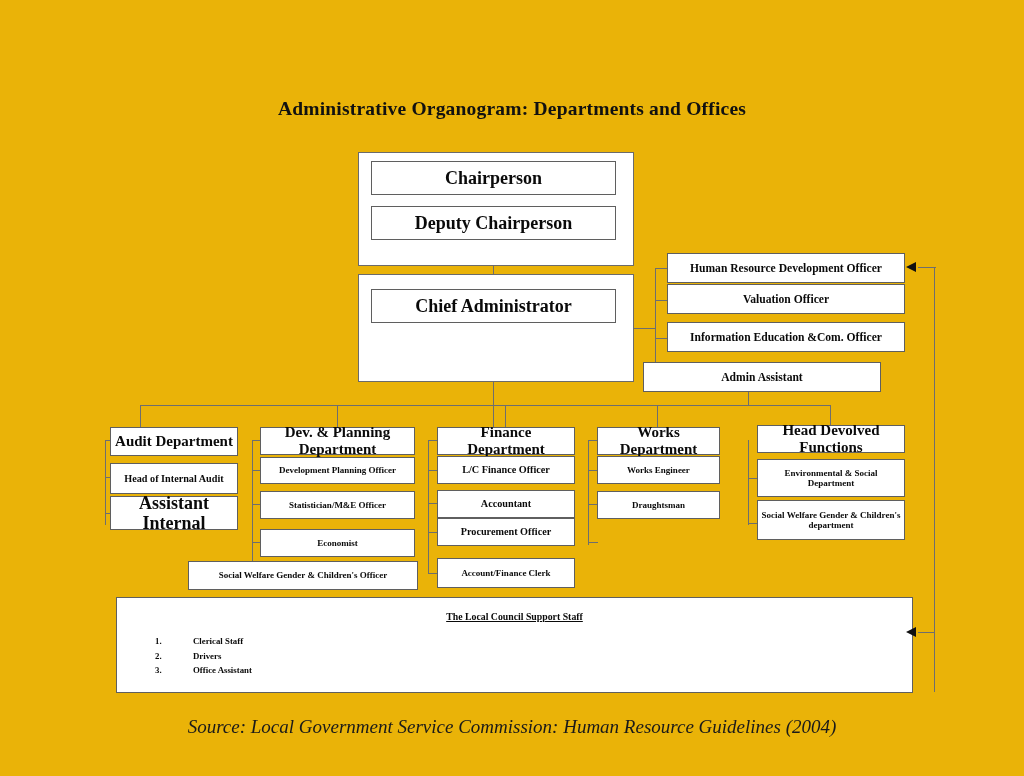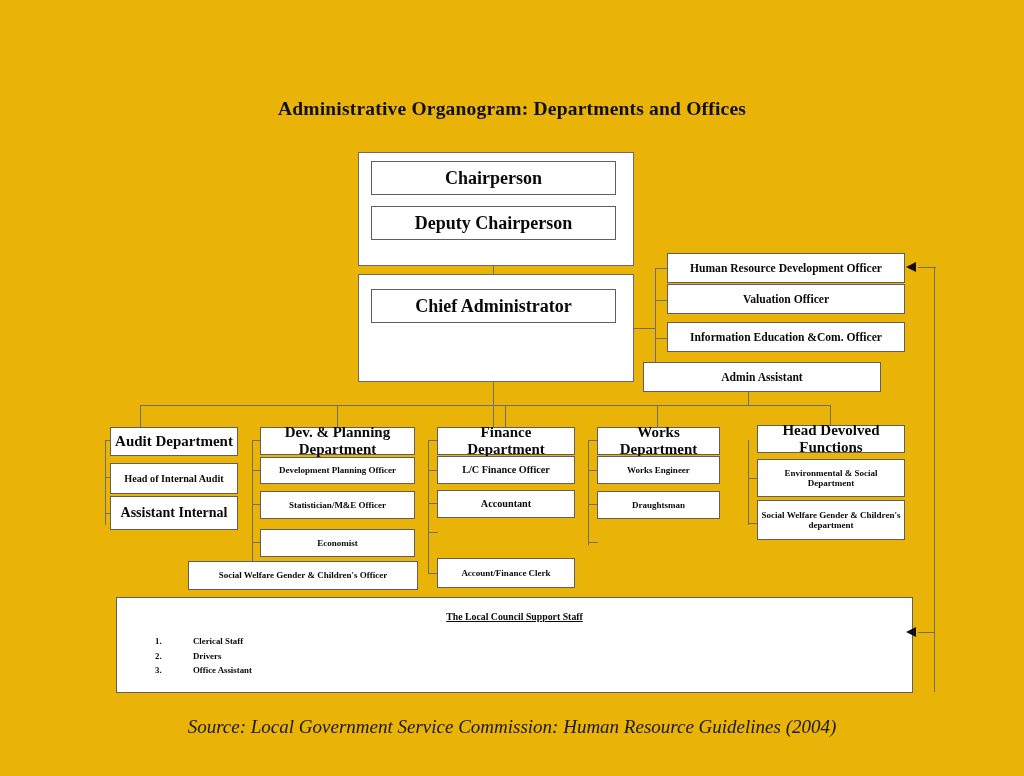--- a/index.html
+++ b/index.html
@@ -67,21 +67,21 @@
     border: 1.3px solid #6b6b6b;
     background: #ffffff;
     z-index: 2;
   }
 
   
   .fs-top   { font-size: 18px; }
   .fs-right { font-size: 11.6px; }
   .fs-dept  { font-size: 15px; }
   .fs-sub   { font-size: 9.0px; }
-  .fs-big   { font-size: 14px; }
+  .fs-big   { font-size: 18px; }
   .fs-mid   { font-size: 10.2px; }
 
   
   .ln {
     position: absolute;
     background: #6e6e6e;
     z-index: 1;
   }
   .h { height: 1.3px; }
   .v { width: 1.3px; }
@@ -213,20 +213,21 @@
   <div class="ln v" style="left:428px; top:440px; height:134px;"></div>
   <div class="ln h" style="left:428px; top:440px; width:10px;"></div>
   <div class="ln h" style="left:428px; top:470px; width:10px;"></div>
   <div class="ln h" style="left:428px; top:503px; width:10px;"></div>
   <div class="ln h" style="left:428px; top:532px; width:10px;"></div>
   <div class="ln h" style="left:428px; top:573px; width:10px;"></div>
 
   <div class="box fs-dept" style="left:437px; top:427px; width:138px; height:28px;">Finance Department</div>
   <div class="box fs-mid" style="left:437px; top:456px; width:138px; height:28px;">L/C Finance Officer</div>
   <div class="box fs-mid" style="left:437px; top:490px; width:138px; height:28px;">Accountant</div>
+  <div class="box fs-mid" style="left:437px; top:518px; width:138px; height:28px;">Procurement Officer</div>
   <div class="box fs-sub" style="left:437px; top:558px; width:138px; height:30px;">Account/Finance Clerk</div>
 
   <div class="ln v" style="left:588px; top:440px; height:105px;"></div>
   <div class="ln h" style="left:588px; top:440px; width:10px;"></div>
   <div class="ln h" style="left:588px; top:470px; width:10px;"></div>
   <div class="ln h" style="left:588px; top:504px; width:10px;"></div>
   <div class="ln h" style="left:588px; top:542px; width:10px;"></div>
 
   <div class="box fs-dept" style="left:597px; top:427px; width:123px; height:28px;">Works Department</div>
   <div class="box fs-sub" style="left:597px; top:456px; width:123px; height:28px;">Works Engineer</div>

